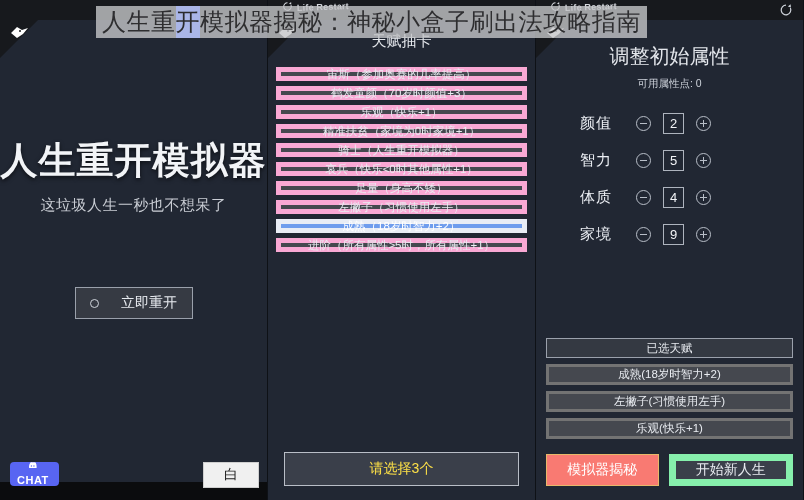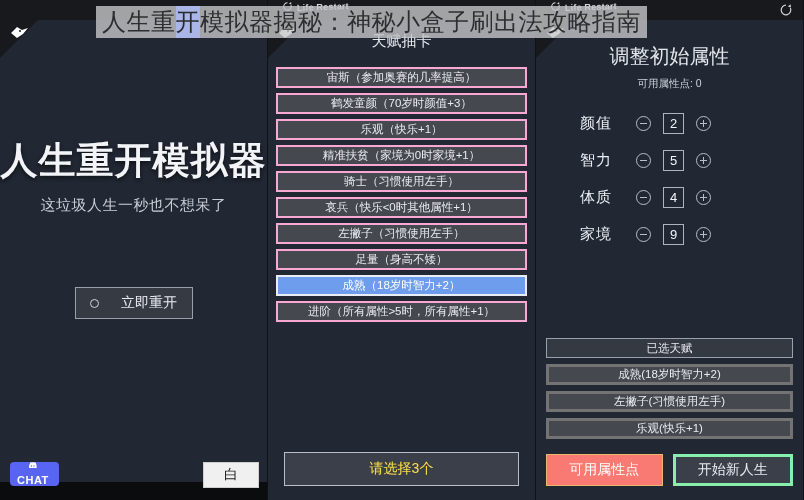--- a/index.html
+++ b/index.html
@@ -149,24 +149,24 @@
     margin-top: 32px;
     text-align: center;
     font-size: 15px;
     color: #e4e7ec;
   }
   .cards {
     margin: 16px 8px 0 8px;
     display: flex; flex-direction: column; gap: 5px;
   }
   .card {
-    height: 21px;
+    height: 14px;
     display: flex; align-items: center; justify-content: center;
     background: #45484f;
-    border: 2px solid #f9a8d4;
+    border: 5px solid #f9a8d4;
     color: #e9ecf1;
     font-size: 11.5px;
     cursor: pointer;
     white-space: nowrap;
   }
   .card.selected {
     background: #6f9ded;
     border-color: #e9edf5;
     color: #ffffff;
   }
@@ -258,21 +258,21 @@
     display: flex; align-items: center; justify-content: center;
     background: #f97a72;
     border: 1px solid #e7b86a;
     color: #ffffff; font-size: 14px;
     cursor: pointer;
   }
   .btn-start {
     flex: 1; height: 32px;
     display: flex; align-items: center; justify-content: center;
     background: #3a3f4a;
-    border: 3px solid #86efac;
+    border: 7px solid #86efac;
     color: #e7eaef; font-size: 14px;
     cursor: pointer;
   }
 </style>
 </head>
 <body>
 
 <div id="app">
 
   <div class="panel">
@@ -318,24 +318,24 @@
       <circle cx="12" cy="7" r="1" fill="#17191d"></circle>
     </svg>
 
     <div class="mid-head">天赋抽卡</div>
 
     <div class="cards">
       <div class="card">宙斯（参加奥赛的几率提高）</div>
       <div class="card">鹤发童颜（70岁时颜值+3）</div>
       <div class="card">乐观（快乐+1）</div>
       <div class="card">精准扶贫（家境为0时家境+1）</div>
-      <div class="card">骑士（习惯使用左手）</div>
+      <div class="card">骑士（人生重开模拟器）</div>
       <div class="card">哀兵（快乐&lt;0时其他属性+1）</div>
+      <div class="card">足量（身高不矮）</div>
       <div class="card">左撇子（习惯使用左手）</div>
-      <div class="card">足量（身高不矮）</div>
       <div class="card selected">成熟（18岁时智力+2）</div>
       <div class="card">进阶（所有属性&gt;5时，所有属性+1）</div>
     </div>
 
     <div class="mid-footer">请选择3个</div>
 
   </div>
 
   <div class="panel">
     <div class="topstrip"></div>
@@ -387,21 +387,21 @@
     </div>
 
     <div class="sel-list">
       <div class="sel-head">已选天赋</div>
       <div class="sel-item">成熟(18岁时智力+2)</div>
       <div class="sel-item">左撇子(习惯使用左手)</div>
       <div class="sel-item">乐观(快乐+1)</div>
     </div>
 
     <div class="right-actions">
-      <div class="btn-random">可用属性点</div>
+      <div class="btn-random">模拟器揭秘</div>
       <div class="btn-start">开始新人生</div>
     </div>
   </div>
 
   <div class="overlay-title">
     <span>人生重</span>
       <span class="sel">开</span>
       <span>模拟器揭秘：神秘小盒子刷出法攻略指南</span>
   </div>
 

